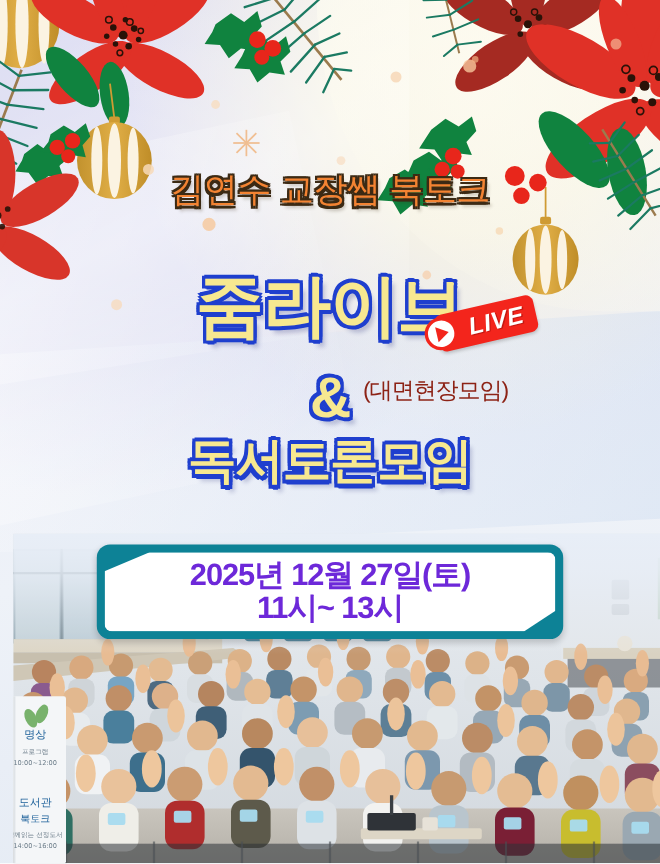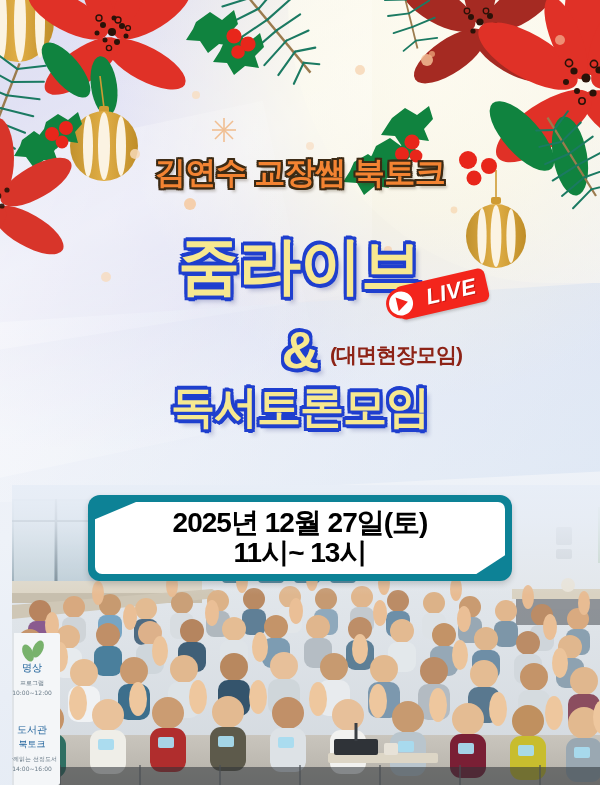--- a/index.html
+++ b/index.html
@@ -44,21 +44,21 @@
     transform:rotate(-12deg);
   }
 
   
   .deco { position:absolute; pointer-events:none; }
 
   
   .title-top {
     position:absolute; left:0; right:0; top:152px;
     text-align:center;
-    font-size:31px; font-weight:bold; letter-spacing:-.5px;
+    font-size:31px; font-weight:normal; letter-spacing:-.5px;
     color:#f38332;
     -webkit-text-stroke:0px;
     text-shadow:
       -2px -2px 0 #3c2a14, 2px -2px 0 #3c2a14,
       -2px  2px 0 #3c2a14, 2px  2px 0 #3c2a14,
       -2px  0   0 #3c2a14, 2px  0   0 #3c2a14,
        0   -2px 0 #3c2a14, 0    2px 0 #3c2a14,
        3px 4px 3px rgba(60,42,20,.30);
   }
 
@@ -68,29 +68,30 @@
     font-weight:bold;
     color:#f7e890;
     letter-spacing:-1px;
     text-shadow:
       -3px -3px 0 #1f3fce, 3px -3px 0 #1f3fce,
       -3px  3px 0 #1f3fce, 3px  3px 0 #1f3fce,
       -3px  0   0 #1f3fce, 3px  0   0 #1f3fce,
        0   -3px 0 #1f3fce, 0    3px 0 #1f3fce,
       -1px -4px 0 #1f3fce, 1px  4px 0 #1f3fce,
        5px 6px 4px rgba(30,40,120,.25);
+    margin-top: 12px;
   }
   .hl-1 { top:224px; font-size:62px; }
   .hl-amp { top:320px; font-size:52px; }
   .hl-2 { top:378px; font-size:44px; }
 
   .sub-paren {
     position:absolute; left:330px; top:341px;
     width:230px; text-align:left;
-    font-size:21px; font-weight:bold;
+    font-size:21px; font-weight:normal;
     color:#8d2316; letter-spacing:-1px;
   }
 
   
   .live-badge {
     position:absolute; left:396px; top:277px;
     transform:rotate(-13deg);
     background:#f3251c;
     border-radius:7px;
     padding:4px 11px 4px 30px;
@@ -142,21 +143,21 @@
   .date-inner {
     position:absolute; left:7px; top:7px; right:7px; bottom:7px;
     background:#ffffff;
     border-radius:7px;
     clip-path:polygon(10% 0, 100% 0, 100% 74%, 93% 100%, 0 100%, 0 24%);
     display:flex; flex-direction:column;
     align-items:center; justify-content:center;
     gap:0px;
   }
   .date-line {
-    color:#000000; font-weight:bold;
+    color:#6d28d9; font-weight:bold;
     letter-spacing:-1px; line-height:1.06;
     text-align:center;
   }
   .date-line-1 { font-size:28px; }
   .date-line-2 { font-size:28px; }
 </style>
 </head>
 <body>
 
 <div id="poster">

